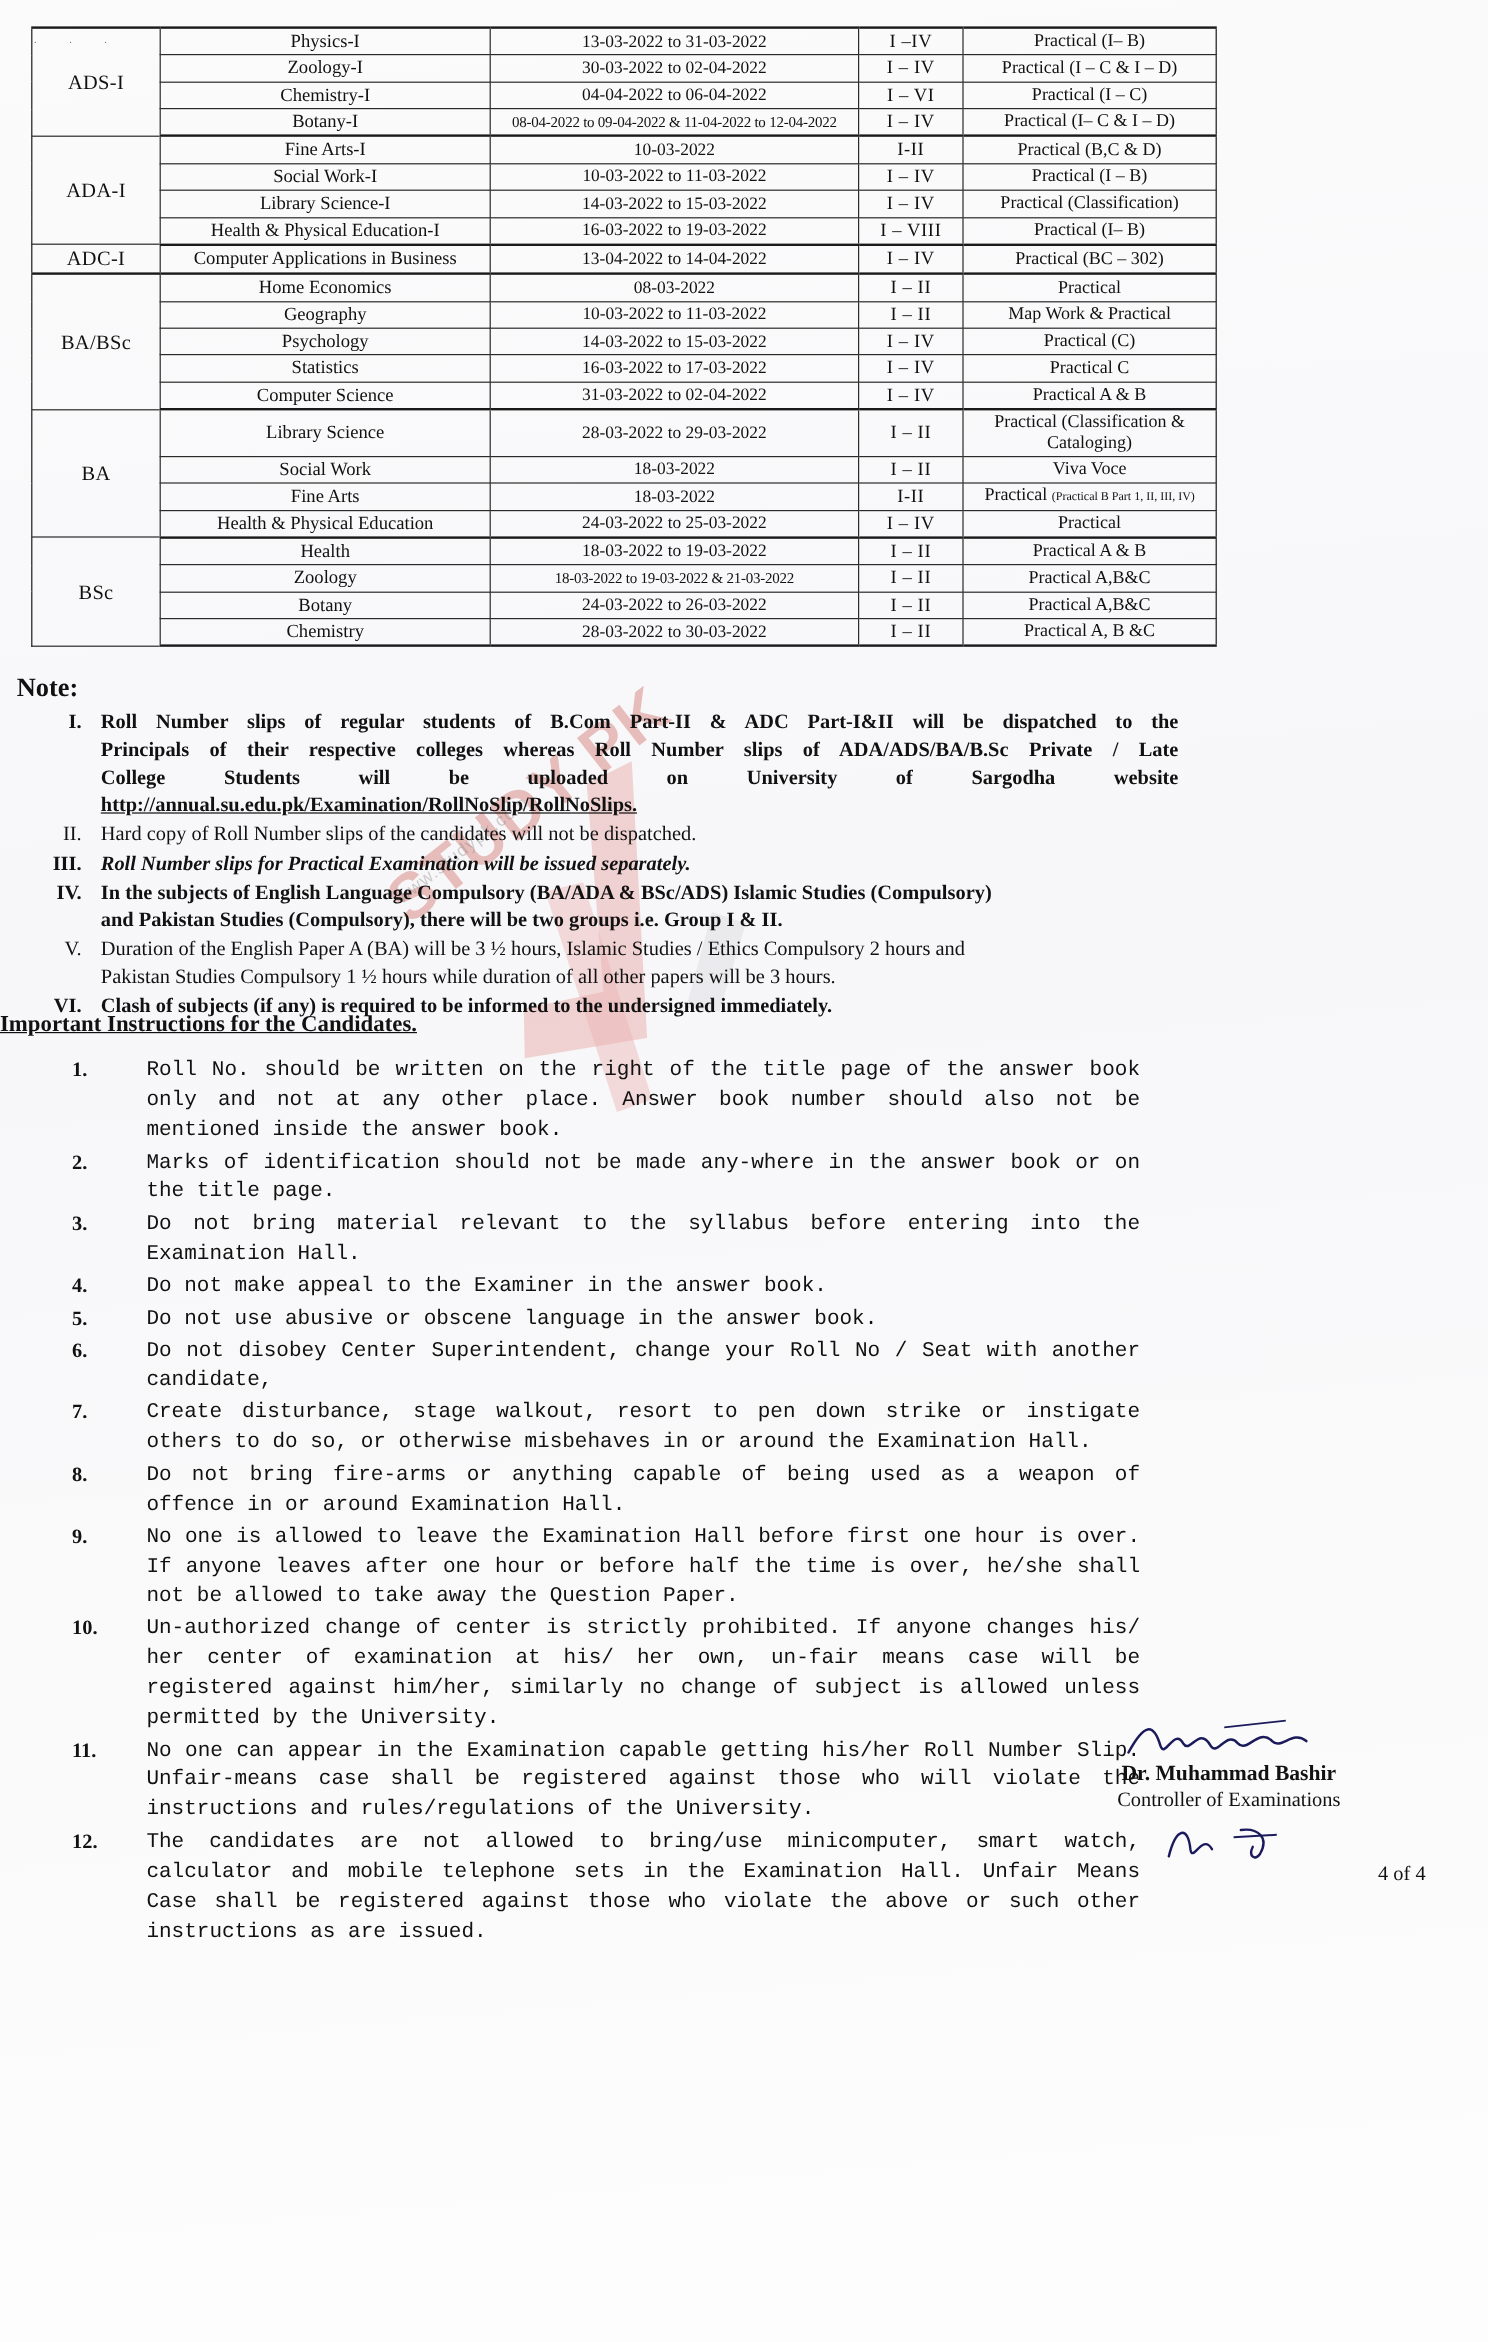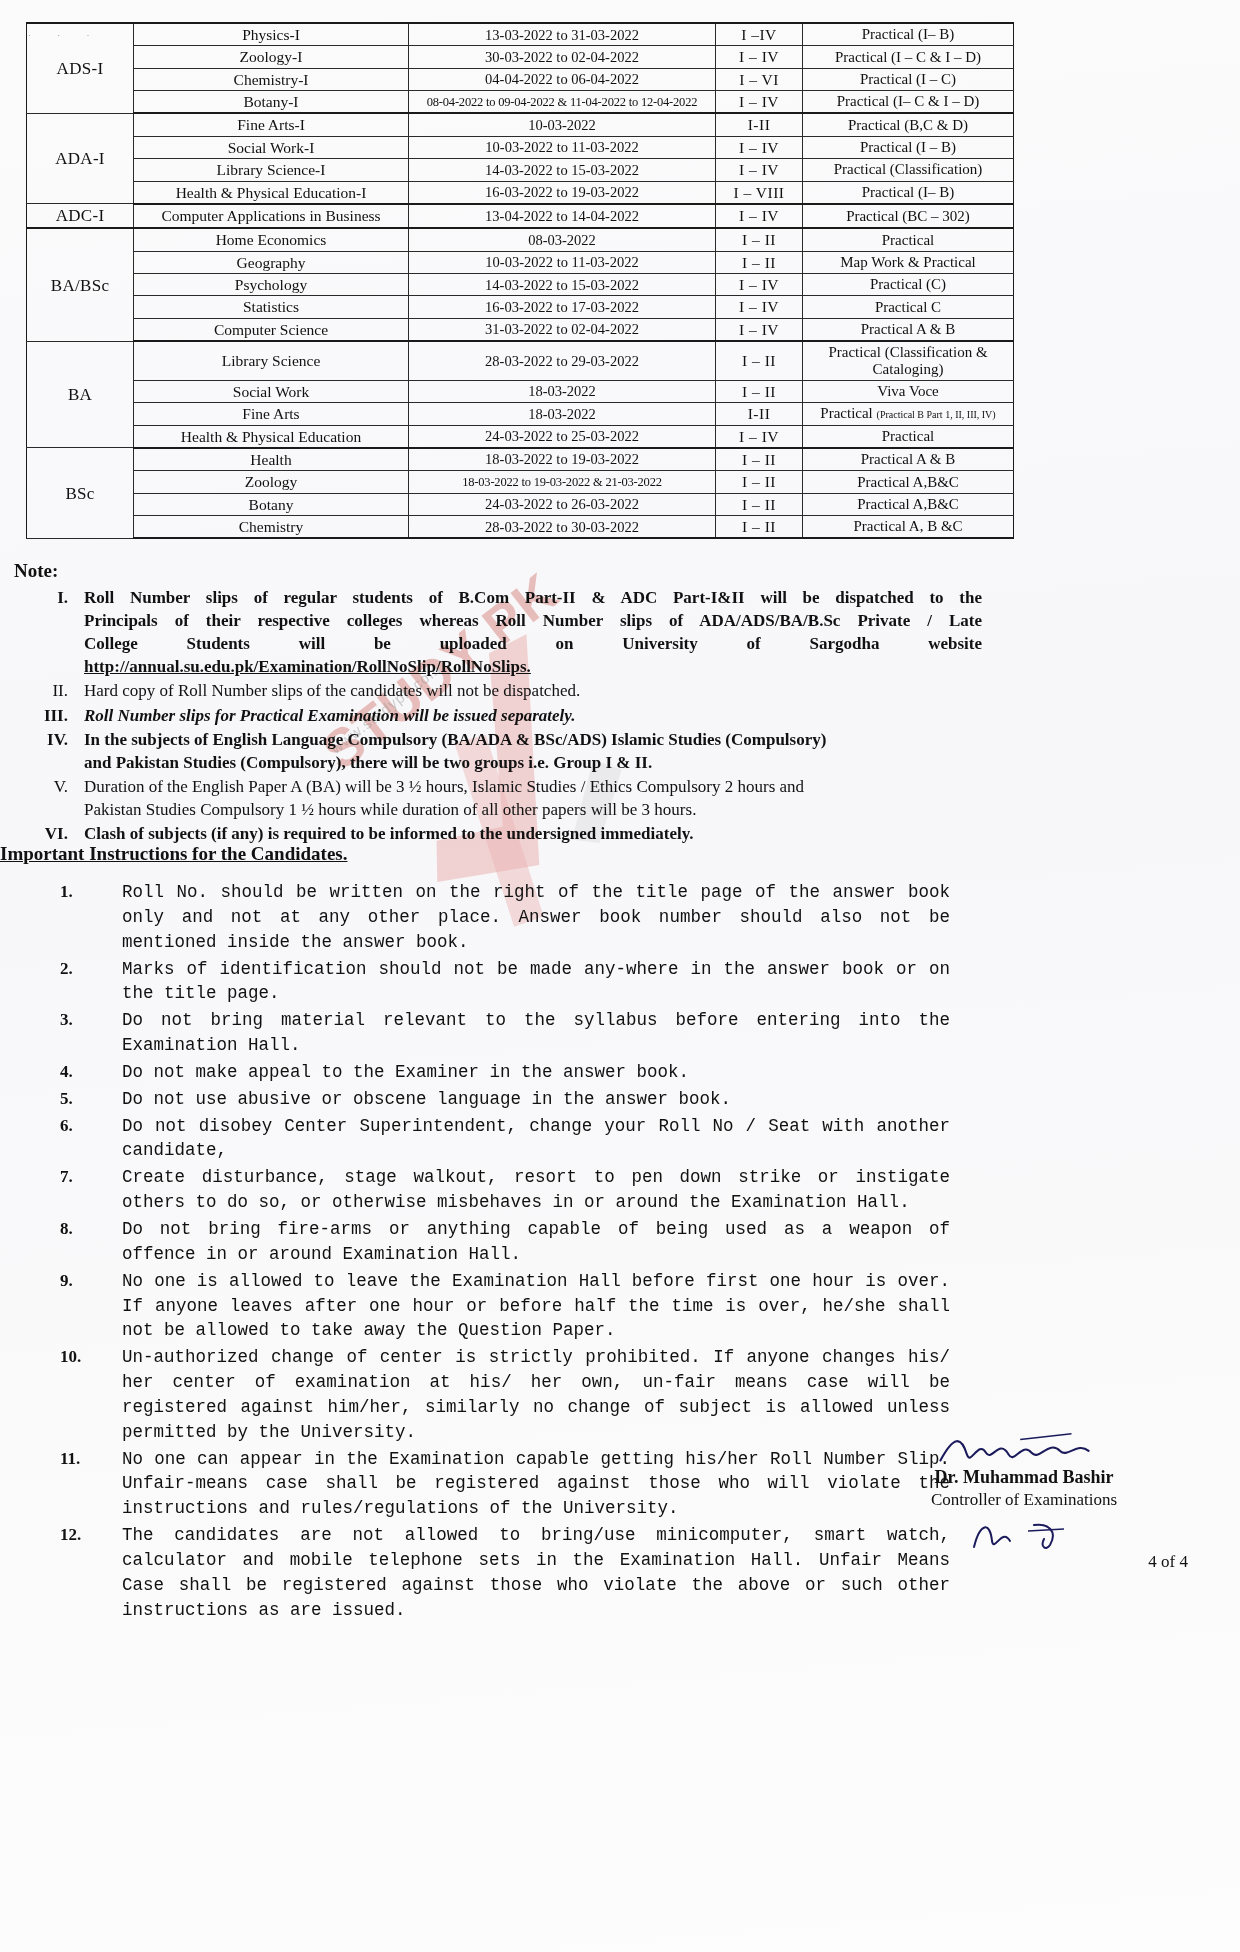--- a/index.html
+++ b/index.html
@@ -84,21 +84,21 @@
 
   
   .note-block {
     position: absolute;
     left: 14px;
     top: 560px;
     width: 968px;
   }
   .note-head {
     font-weight: bold;
-    font-size: 19px;
+    font-size: 22px;
     margin-bottom: 4px;
   }
   .note-item {
     display: flex;
     align-items: flex-start;
     margin-bottom: 1px;
   }
   .note-num {
     width: 54px;
     flex: 0 0 54px;

